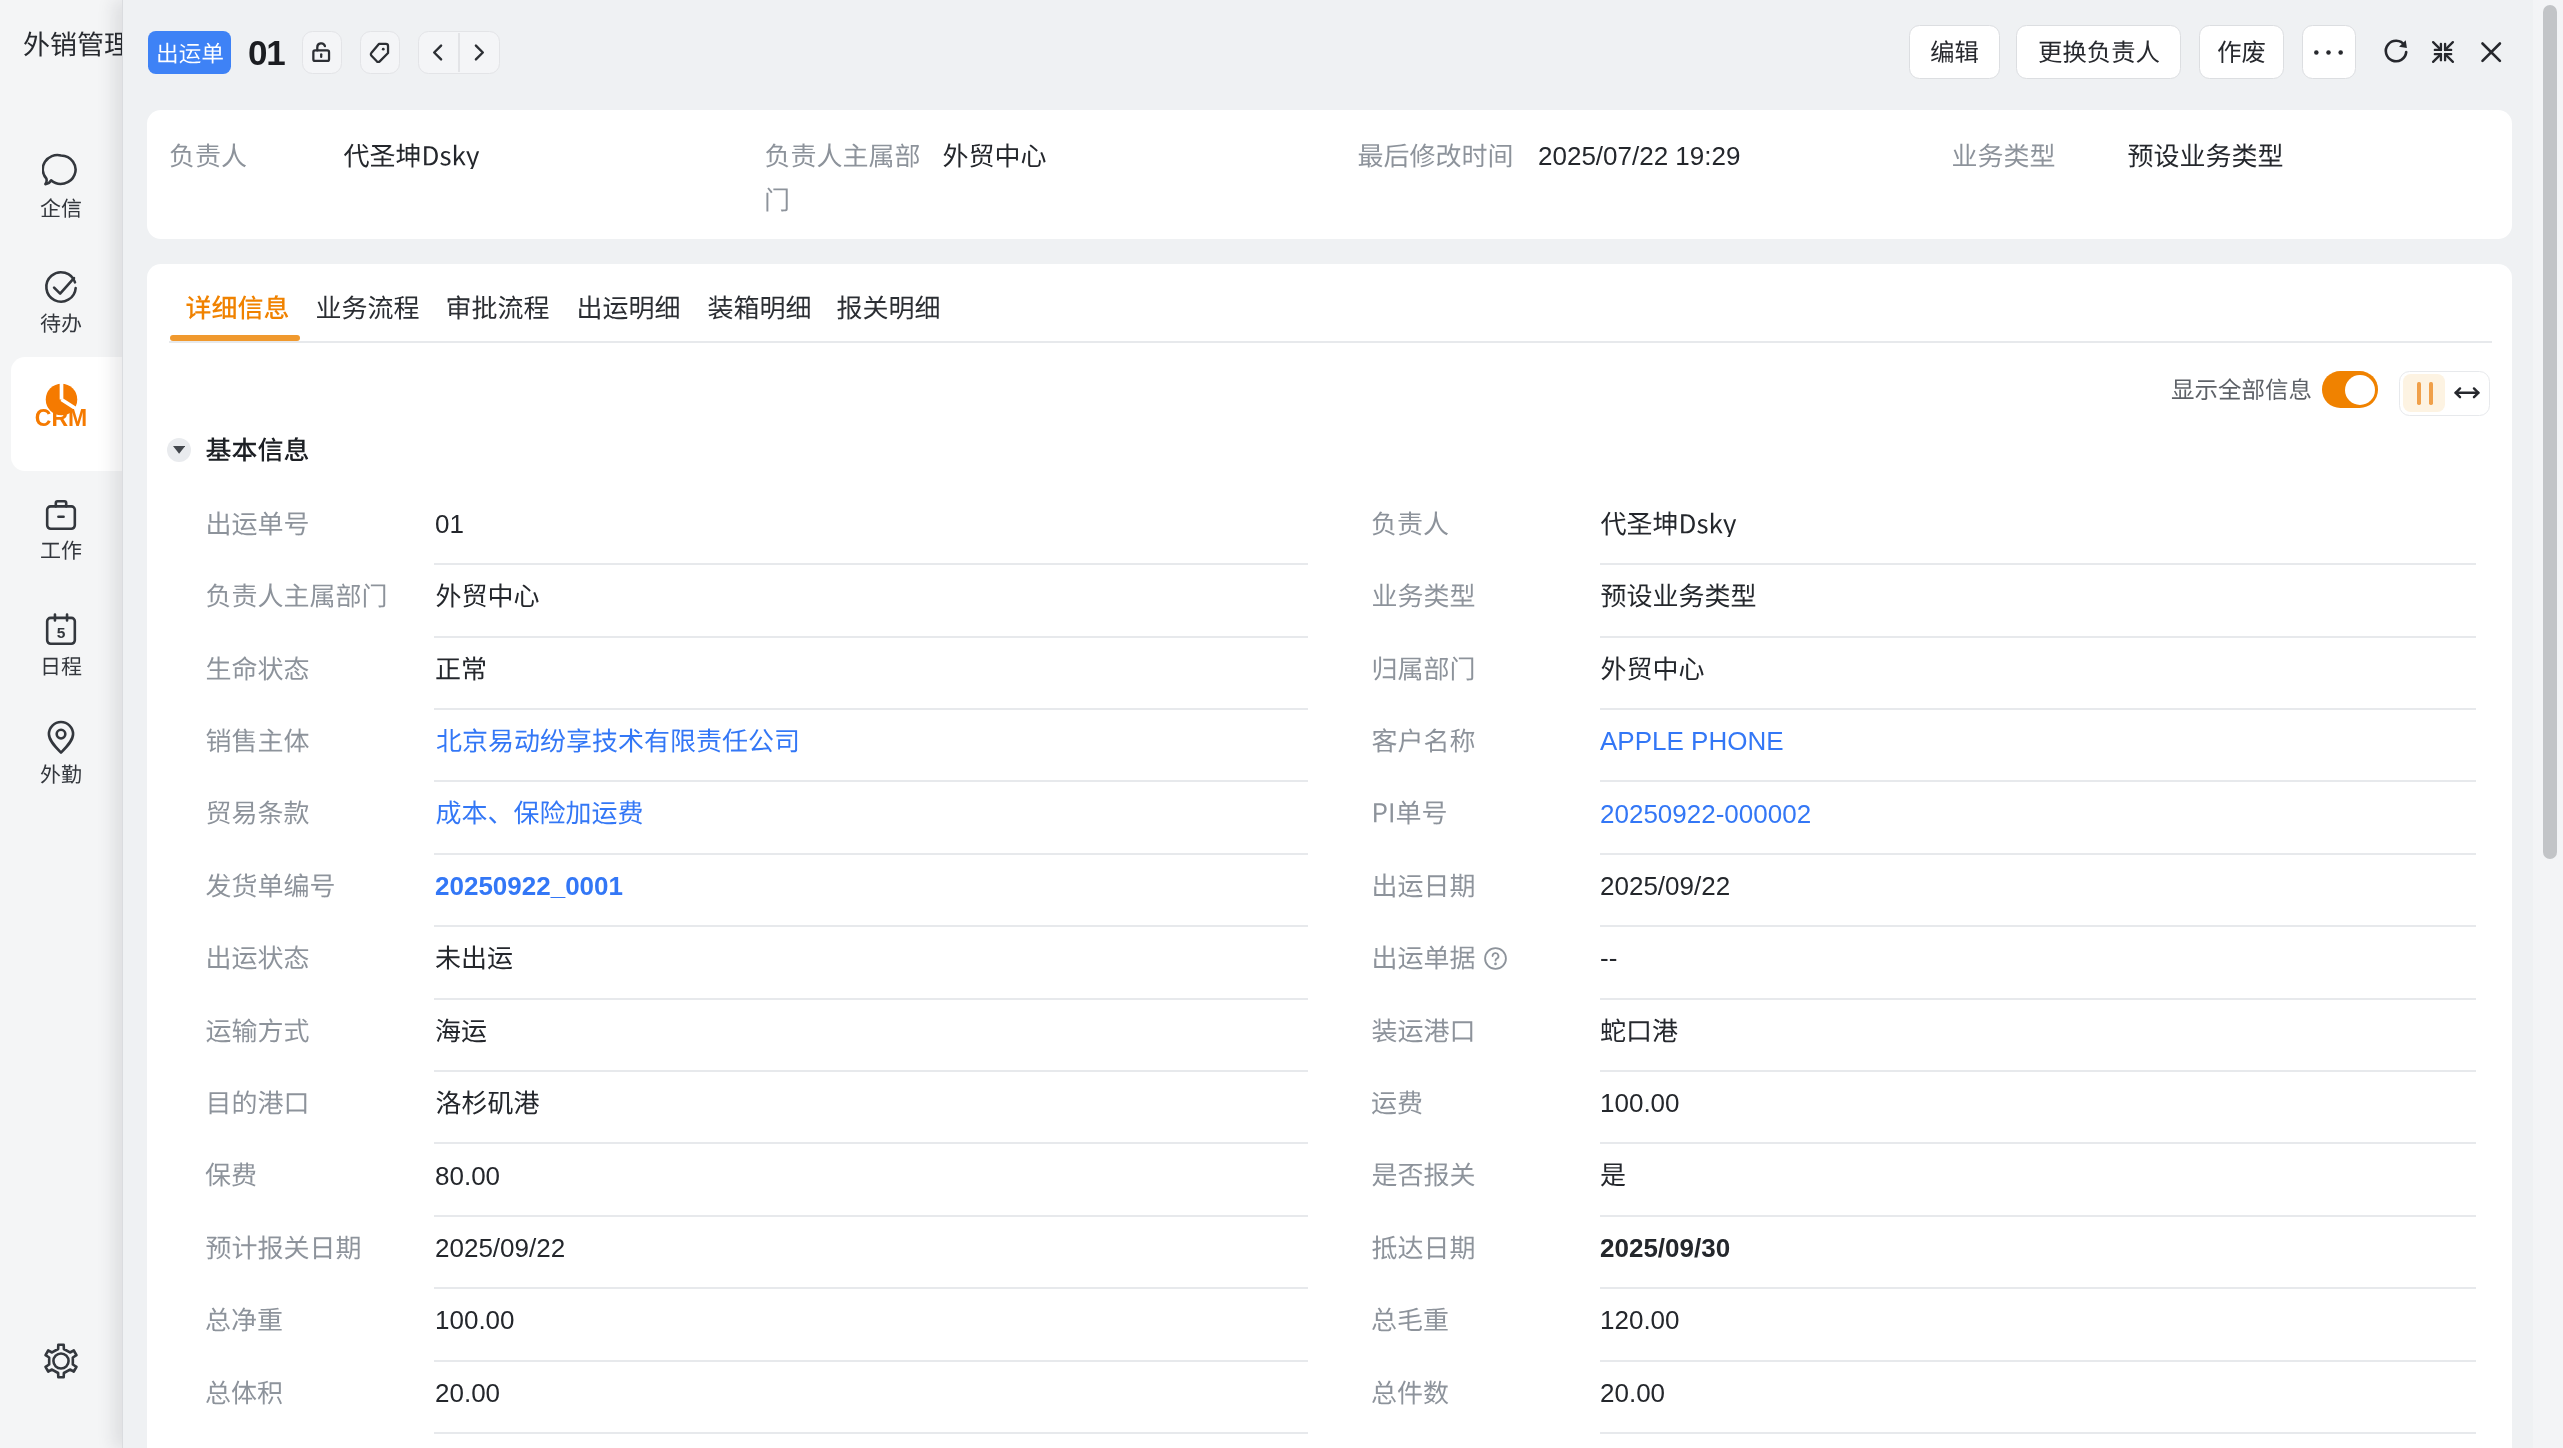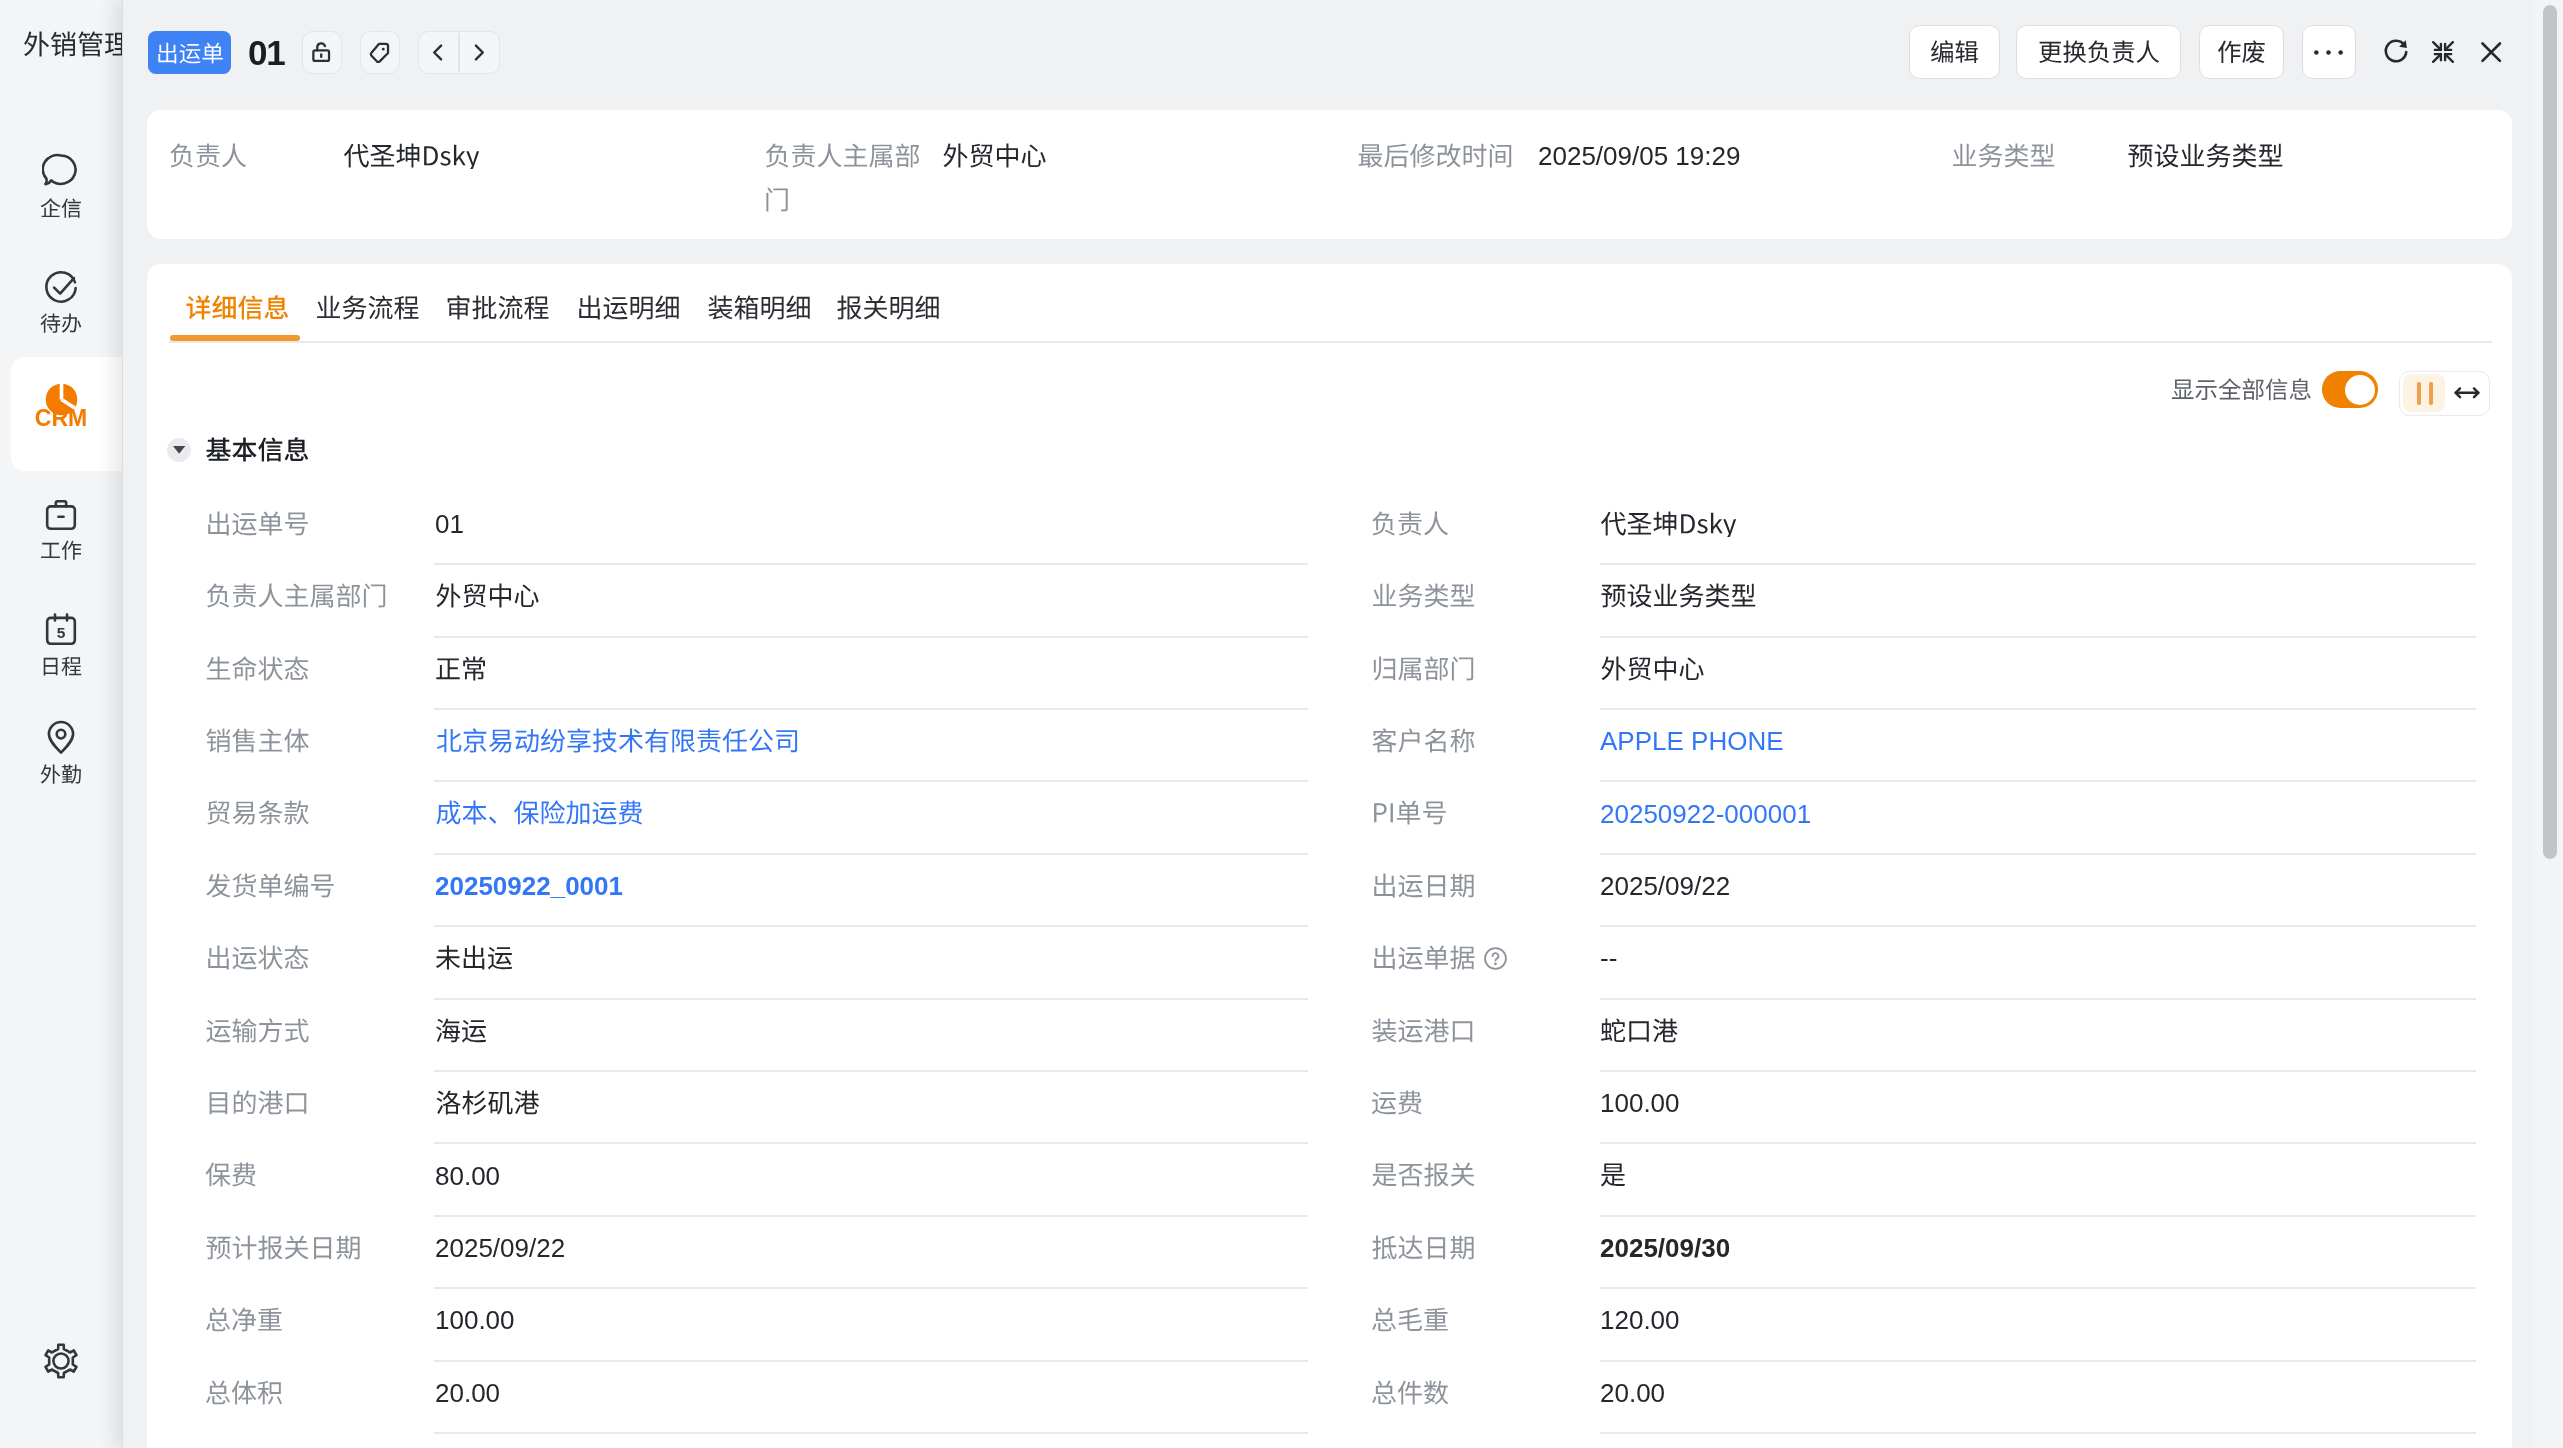--- a/index.html
+++ b/index.html
@@ -346,21 +346,21 @@
 <div class="t" style="left:1357px;top:143px"><svg width="157" height="26" viewBox="0 0 180.0 30" fill="#8d939b">
         <g transform="translate(0,25.8) scale(0.03000,-0.03000)">
           <use href="#g38" x="0"></use>
           <use href="#g39" x="1000"></use>
           <use href="#g40" x="2000"></use>
           <use href="#g41" x="3000"></use>
           <use href="#g42" x="4000"></use>
           <use href="#g43" x="5000"></use>
         </g>
       </svg></div>
-<div class="lt" style="left:1538px;top:156px;font-size:26px;color:#24272c;font-weight:400">2025/09/05 19:29</div>
+<div class="lt" style="left:1538px;top:156px;font-size:26px;color:#24272c;font-weight:400">2025/07/22 19:29</div>
 <div class="t" style="left:1951px;top:143px"><svg width="105" height="26" viewBox="0 0 120.0 30" fill="#8d939b">
         <g transform="translate(0,25.8) scale(0.03000,-0.03000)">
           <use href="#g44" x="0"></use>
           <use href="#g45" x="1000"></use>
           <use href="#g46" x="2000"></use>
           <use href="#g47" x="3000"></use>
         </g>
       </svg></div>
 <div class="t" style="left:2127px;top:143px"><svg width="157" height="26" viewBox="0 0 180.0 30" fill="#24272c">
         <g transform="translate(0,25.8) scale(0.03000,-0.03000)">
@@ -712,21 +712,21 @@
 <div class="lt" style="left:1600px;top:741px;font-size:26px;color:#3377f6;font-weight:400">APPLE PHONE</div>
 <div style="position:absolute;left:1600px;top:780px;width:876px;height:1.7px;background:#e7e9ec"></div>
 <div class="t" style="left:1371px;top:800px"><svg width="77" height="26" viewBox="0 0 87.8 30" fill="#8d939b">
         <g transform="translate(0,25.8) scale(0.03000,-0.03000)">
           <use href="#g125" x="0"></use>
           <use href="#g126" x="633"></use>
           <use href="#g15" x="926"></use>
           <use href="#g69" x="1926"></use>
         </g>
       </svg></div>
-<div class="lt" style="left:1600px;top:814px;font-size:26px;color:#3377f6;font-weight:400">20250922-000001</div>
+<div class="lt" style="left:1600px;top:814px;font-size:26px;color:#3377f6;font-weight:400">20250922-000002</div>
 <div style="position:absolute;left:1600px;top:853px;width:876px;height:1.7px;background:#e7e9ec"></div>
 <div class="t" style="left:1371px;top:873px"><svg width="105" height="26" viewBox="0 0 120.0 30" fill="#8d939b">
         <g transform="translate(0,25.8) scale(0.03000,-0.03000)">
           <use href="#g13" x="0"></use>
           <use href="#g14" x="1000"></use>
           <use href="#g10" x="2000"></use>
           <use href="#g115" x="3000"></use>
         </g>
       </svg></div>
 <div class="lt" style="left:1600px;top:886px;font-size:26px;color:#24272c;font-weight:400">2025/09/22</div>

